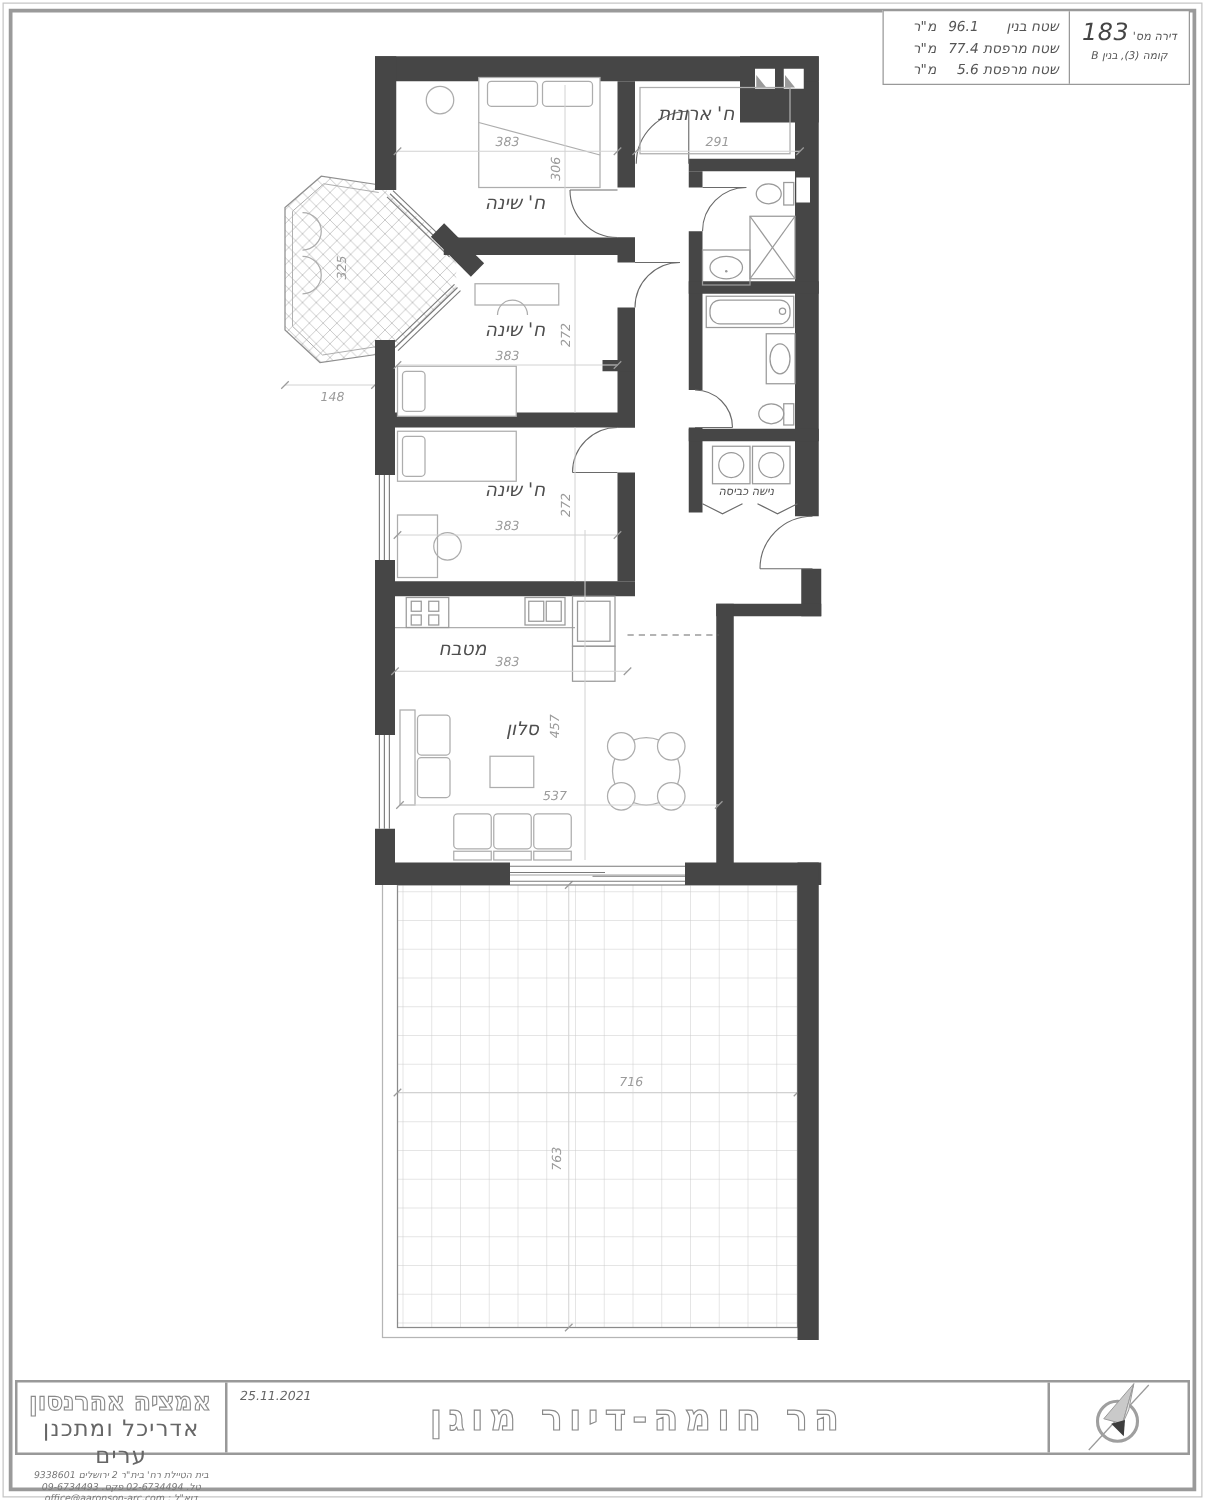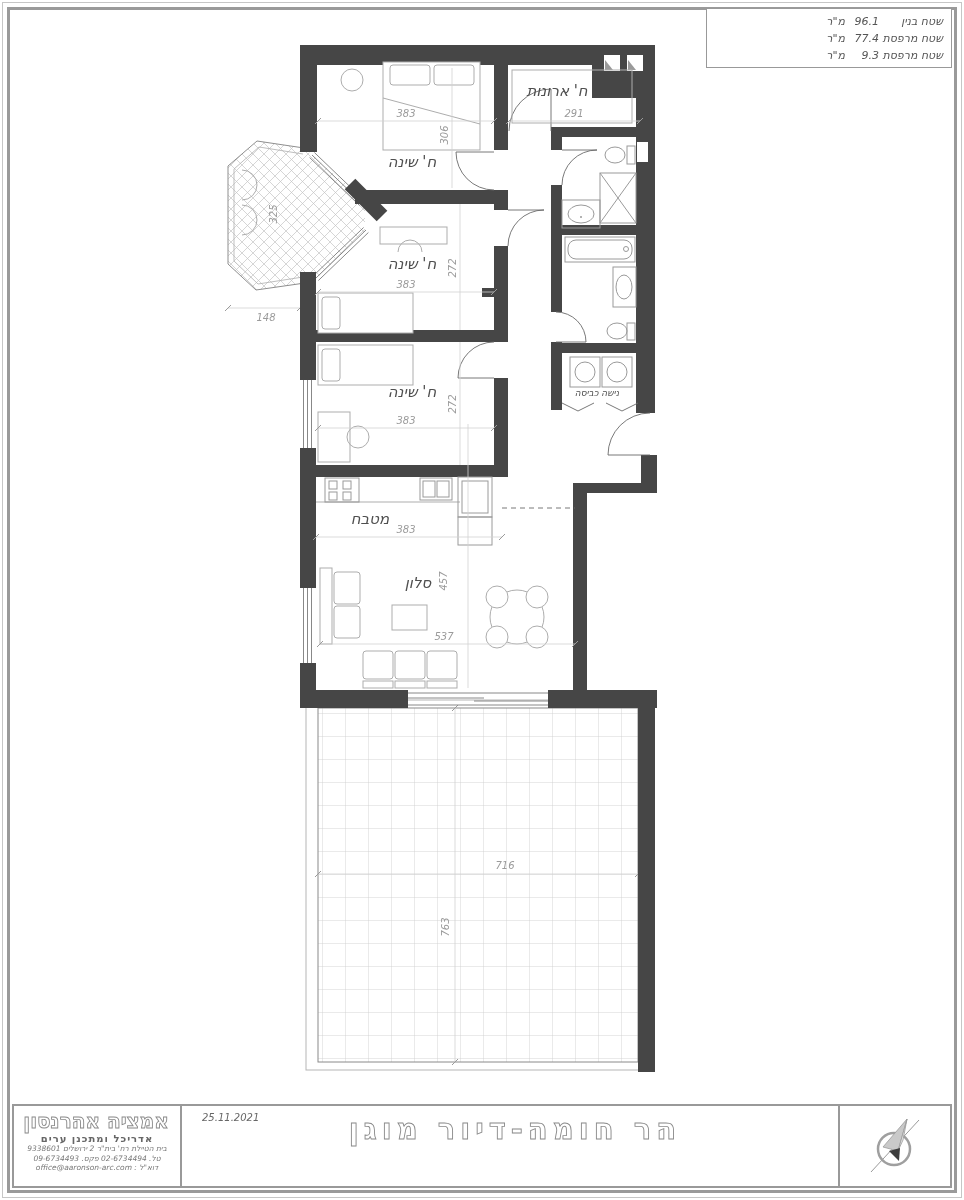--- a/index.html
+++ b/index.html
@@ -26,27 +26,27 @@
   .cell-apt{width:96px;border-left:1.5px solid #999;box-sizing:border-box;text-align:center;
             padding-top:6px;color:#555;}
   .apt-line1{font-size:9px;font-style:italic;white-space:nowrap;}
   .apt-num{font-size:19px;font-style:italic;color:#444;letter-spacing:0.5px;}
   .apt-line2{font-size:8.5px;font-style:italic;margin-top:3px;white-space:nowrap;}
   .cell-areas{flex:1;padding:4px 8px 0 6px;}
   .area-row{display:grid;grid-template-columns:64px 34px 26px;font-size:11px;font-style:italic;
             color:#555;line-height:17px;white-space:nowrap;}
   .area-val{text-align:right;}
   
-  .band{position:absolute;left:12px;top:1104px;width:940px;height:84px;border:2px solid #999;
+  .band{position:absolute;left:12px;top:1104px;width:940px;height:60px;border:2px solid #999;
         box-sizing:border-box;display:flex;background:#fff;}
   .arch-block{width:168px;border-left:0;border-right:2px solid #999;box-sizing:border-box;
               text-align:center;padding-top:3px;}
-  .arch-title{font-size:10px;color:#666;direction:rtl;letter-spacing:1px;margin-top:-2px;font-weight:bold;}
+  .arch-title{font-size:18px;color:#666;direction:rtl;letter-spacing:1px;margin-top:-2px;}
   .arch-small{font-size:7.5px;font-style:italic;color:#777;direction:rtl;line-height:9.5px;white-space:nowrap;}
-  .mid-block{flex:1;position:relative;display:flex;justify-content:center;margin-left:10px;}
+  .mid-block{flex:1;position:relative;display:flex;align-items:center;justify-content:center;}
   .date{position:absolute;top:6px;left:10px;font-size:10px;font-style:italic;color:#666;}
   .compass-block{width:112px;border-left:2px solid #999;box-sizing:border-box;
                  display:flex;align-items:center;justify-content:center;}
   .outline-text{fill:#ffffff;stroke:#8a8a8a;stroke-width:0.9;}
 </style>
 </head>
 <body>
 
 <div class="sheet">
   <div class="frame-outer"></div>
@@ -288,34 +288,41 @@
     <text class="rm" x="412" y="167">ח' שינה</text>
     <text class="rm" x="557" y="96">ח' ארונות</text>
     <text class="rm" x="412" y="269">ח' שינה</text>
     <text class="rm" x="412" y="397">ח' שינה</text>
     <text class="rm" x="370" y="524">מטבח</text>
     <text class="rm" x="418" y="588">סלון</text>
     <text class="rm-s" x="597" y="396">נישה כביסה</text>
   </svg>
 
   <div class="info-box">
+    <div class="cell-apt">
+      <div class="apt-line1">
+        <span>דירה מס'</span>
+        <span class="apt-num">183</span>
+      </div>
+      <div class="apt-line2">קומה (3), בנין B</div>
+    </div>
     <div class="cell-areas">
       <div class="area-row">
         <span>שטח בנין</span>
         <span class="area-val">96.1</span>
         <span>מ"ר</span>
       </div>
       <div class="area-row">
         <span>שטח מרפסת</span>
         <span class="area-val">77.4</span>
         <span>מ"ר</span>
       </div>
       <div class="area-row">
         <span>שטח מרפסת</span>
-        <span class="area-val">9.3</span>
+        <span class="area-val">5.6</span>
         <span>מ"ר</span>
       </div>
     </div>
   </div>
 
   <div class="band">
     <div class="arch-block">
       <svg width="164" height="26" viewBox="0 0 164 26">
         <text class="outline-text" x="82" y="19" text-anchor="middle" style="font:bold 20px 'DejaVu Sans',sans-serif;direction:rtl">אמציה אהרנסון</text>
       </svg>

